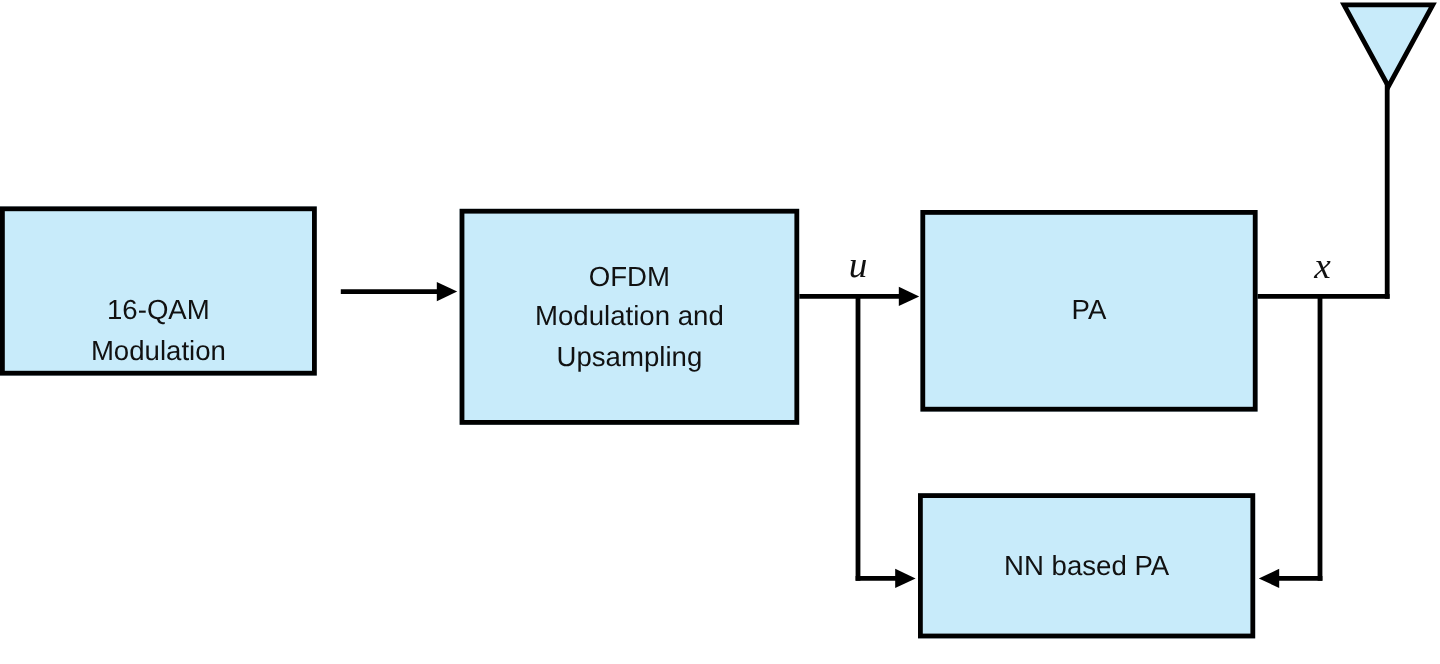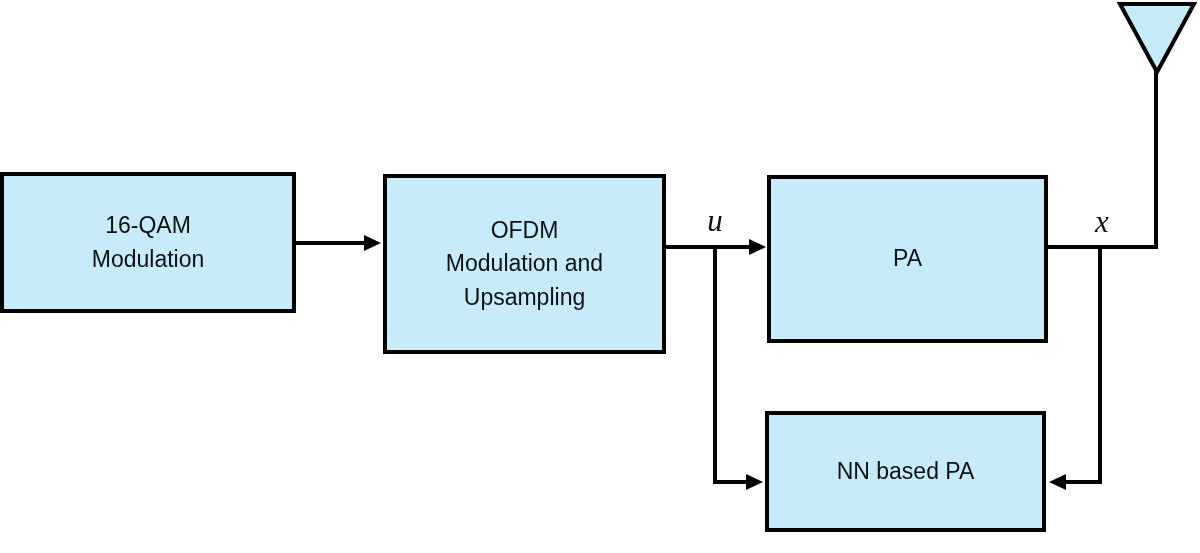--- a/index.html
+++ b/index.html
@@ -42,21 +42,21 @@
     border: 4px solid #000000;
     display: flex;
     align-items: center;
     justify-content: center;
     text-align: center;
     font-size: 23px;
     line-height: 1.45;
     color: #111111;
     white-space: pre-line;
   }
-  .block-qam  { left: 0px;   top: 172px; width: 296px; height: 141px; }
+  .block-qam  { left: 0px;   top: 172px; width: 264px; height: 141px; align-items: flex-end; }
   .block-ofdm { left: 383px; top: 174px; width: 283px; height: 180px; }
   .block-pa   { left: 767px; top: 175px; width: 281px; height: 168px; }
   .block-nn   { left: 765px; top: 411px; width: 281px; height: 121px; }
   .signal-label {
     position: absolute;
     font-family: "Liberation Serif", serif;
     font-style: italic;
     font-size: 31px;
     color: #111111;
     width: 34px;

